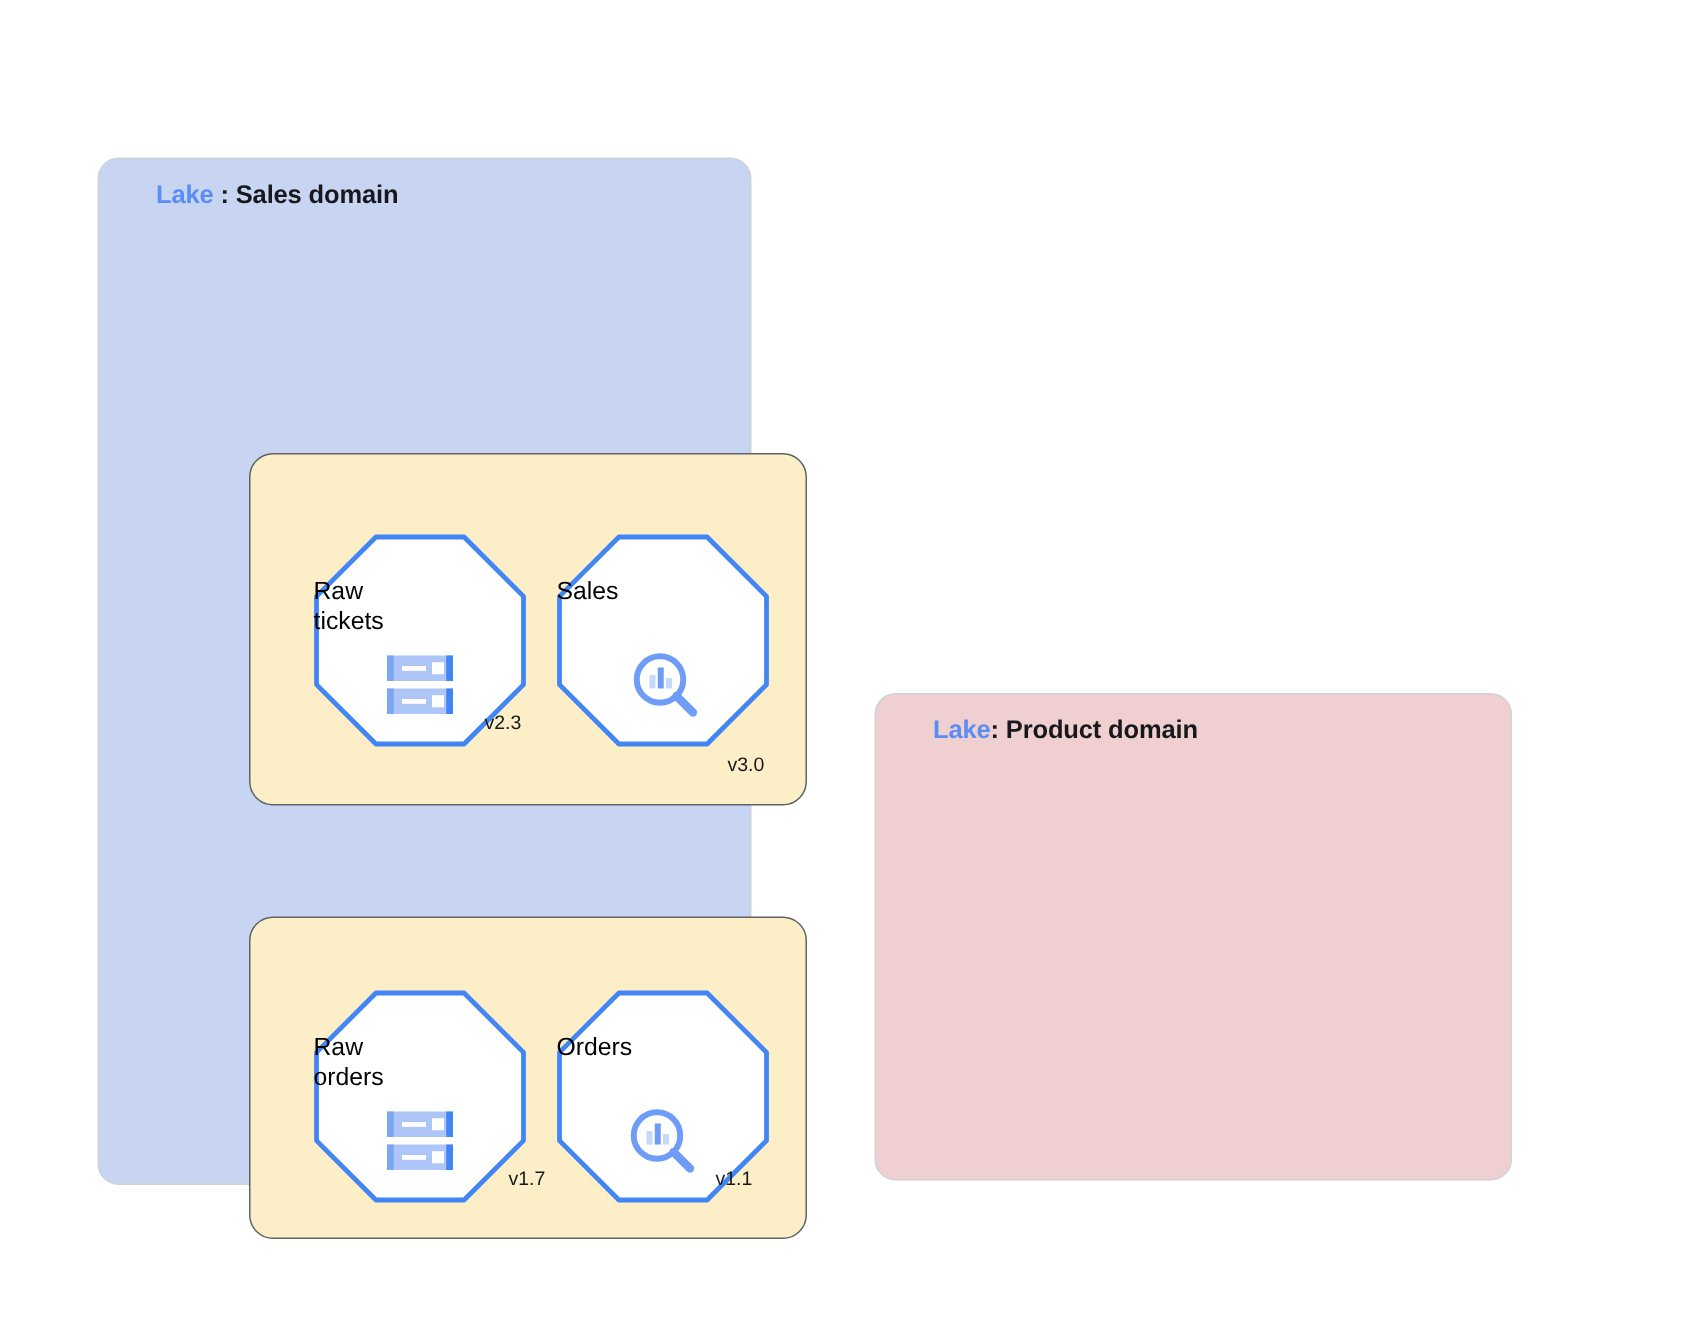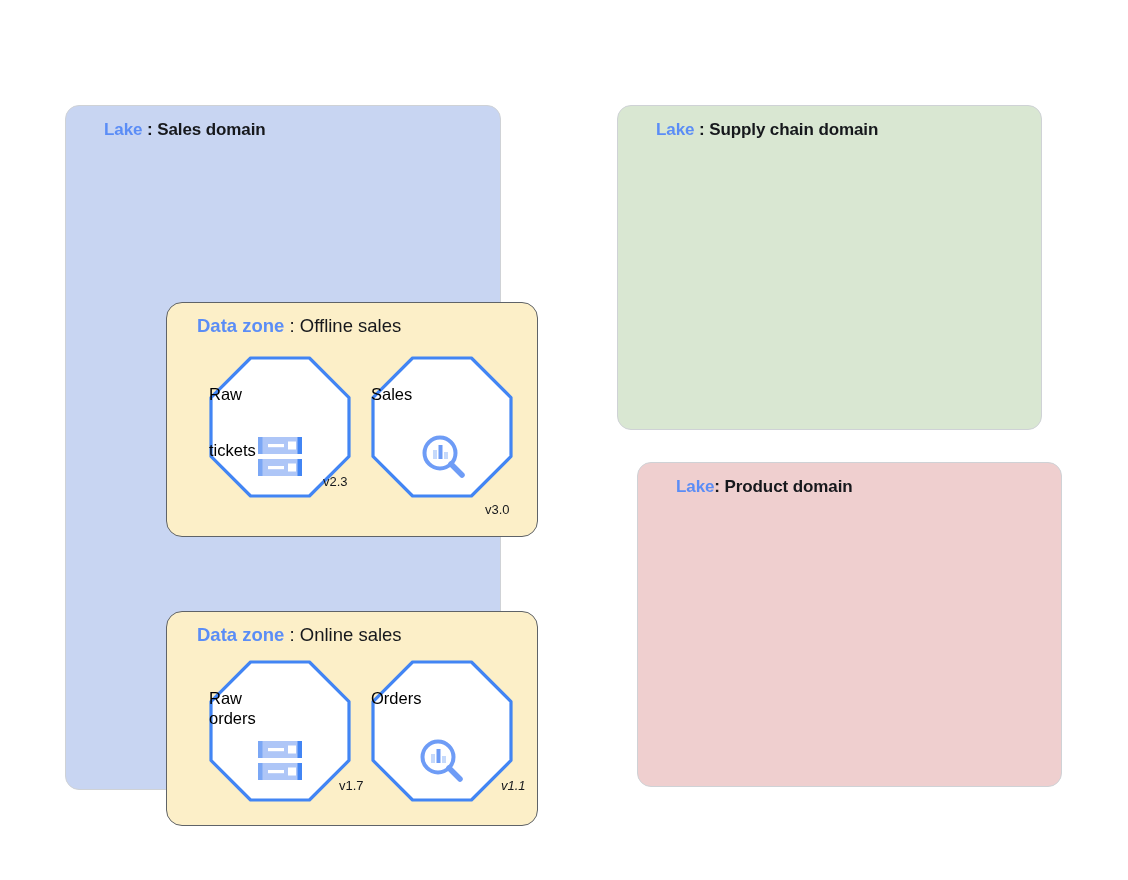--- a/index.html
+++ b/index.html
@@ -50,21 +50,21 @@
 
   .lake-sales {
     left: 65px;  top: 105px;  width: 436px;  height: 685px;
     background: #c8d5f2;
   }
   .lake-supply {
     left: 617px; top: 105px;  width: 425px;  height: 325px;
     background: #d9e7d2;
   }
   .lake-product {
-    left: 637px; top: 462px;  width: 425px;  height: 325px;
+    left: 583px; top: 462px;  width: 425px;  height: 325px;
     background: #efcfcf;
   }
 
   
   .zone {
     position: absolute;
     border-radius: 16px;
     background: #fcefc8;
     border: 1.6px solid #5f6368;
     box-sizing: border-box;
@@ -125,30 +125,27 @@
 <body>
 
 <div class="canvas">
 
   <div class="lake lake-sales">
     <div class="lake-title">
       <span class="kw">Lake</span><span class="sep"> : </span><span>Sales domain</span>
     </div>
 
     <div class="zone zone-offline">
-      <div class="zone-title">
-        <span class="kw">Data zone</span><span class="rest"> : </span><span class="rest">Offline sales</span>
-      </div>
 
       <div class="oct-wrap" style="left:42px; top:53px; width:142px; height:142px;">
         <svg class="oct svgicon" width="142" height="142" viewBox="0 0 142 142">
           <polygon points="41.6,2 100.4,2 140,41.6 140,100.4 100.4,140 41.6,140 2,100.4 2,41.6" fill="#ffffff" stroke="#4285f4" stroke-width="3.2" stroke-linejoin="round"></polygon>
         </svg>
         <div class="oct-label" style="top:28px;">Raw</div>
-        <div class="oct-label" style="top:48px;margin-top:36px;">tickets</div>
+        <div class="oct-label" style="top:48px;">tickets</div>
         <div class="oct-icon" style="top:80px;">
           <svg width="50" height="42" viewBox="0 0 50 42" class="svgicon">
             <rect x="3" y="1" width="44" height="17" fill="#aec6f7"></rect>
             <rect x="3" y="1" width="4.5" height="17" fill="#7ba7f5"></rect>
             <rect x="42.5" y="1" width="4.5" height="17" fill="#4285f4"></rect>
             <rect x="13" y="8" width="16" height="3.2" fill="#ffffff"></rect>
             <rect x="33" y="5.5" width="8" height="8" fill="#ffffff"></rect>
             <rect x="3" y="23" width="44" height="17" fill="#aec6f7"></rect>
             <rect x="3" y="23" width="4.5" height="17" fill="#7ba7f5"></rect>
             <rect x="42.5" y="23" width="4.5" height="17" fill="#4285f4"></rect>
@@ -172,23 +169,20 @@
             <rect x="17.5" y="11" width="4" height="14" fill="#6e9cf6"></rect>
             <rect x="23" y="18" width="4" height="7" fill="#c5d9fb"></rect>
             <line x1="30" y1="30" x2="41" y2="41" stroke="#6e9cf6" stroke-width="5.5" stroke-linecap="round"></line>
           </svg>
         </div>
         <div class="version" style="left:114px; top:118px;margin-top:28px;">v3.0</div>
       </div>
     </div>
 
     <div class="zone zone-online">
-      <div class="zone-title">
-        <span class="kw">Data zone</span><span class="rest"> : </span><span class="rest">Online sales</span>
-      </div>
 
       <div class="oct-wrap" style="left:42px; top:48px; width:142px; height:142px;">
         <svg class="oct svgicon" width="142" height="142" viewBox="0 0 142 142">
           <polygon points="41.6,2 100.4,2 140,41.6 140,100.4 100.4,140 41.6,140 2,100.4 2,41.6" fill="#ffffff" stroke="#4285f4" stroke-width="3.2" stroke-linejoin="round"></polygon>
         </svg>
         <div class="oct-label" style="top:28px;">Raw</div>
         <div class="oct-label" style="top:48px;">orders</div>
         <div class="oct-icon" style="top:80px;">
           <svg width="50" height="42" viewBox="0 0 50 42" class="svgicon">
             <rect x="3" y="1" width="44" height="17" fill="#aec6f7"></rect>
@@ -214,31 +208,25 @@
         <div class="oct-label" style="top:48px;"></div>
         <div class="oct-icon" style="top:78px;">
           <svg width="46" height="46" viewBox="0 0 46 46" class="svgicon">
             <circle cx="19" cy="19" r="15.5" fill="#ffffff" stroke="#6e9cf6" stroke-width="4"></circle>
             <rect x="12" y="16" width="4" height="9" fill="#c5d9fb"></rect>
             <rect x="17.5" y="11" width="4" height="14" fill="#6e9cf6"></rect>
             <rect x="23" y="18" width="4" height="7" fill="#c5d9fb"></rect>
             <line x1="30" y1="30" x2="41" y2="41" stroke="#6e9cf6" stroke-width="5.5" stroke-linecap="round"></line>
           </svg>
         </div>
-        <div class="version" style="left:130px; top:118px;font-style:italic;">v1.1</div>
+        <div class="version" style="left:106px; top:118px;">v1.1</div>
       </div>
     </div>
   </div>
 
-  <div class="lake lake-supply">
-    <div class="lake-title">
-      <span class="kw">Lake</span><span class="sep"> : </span><span>Supply chain domain</span>
-    </div>
-
-  </div>
 
   <div class="lake lake-product">
     <div class="lake-title">
       <span class="kw">Lake</span><span class="sep">: </span><span>Product domain</span>
     </div>
 
   </div>
 
 </div>
 

